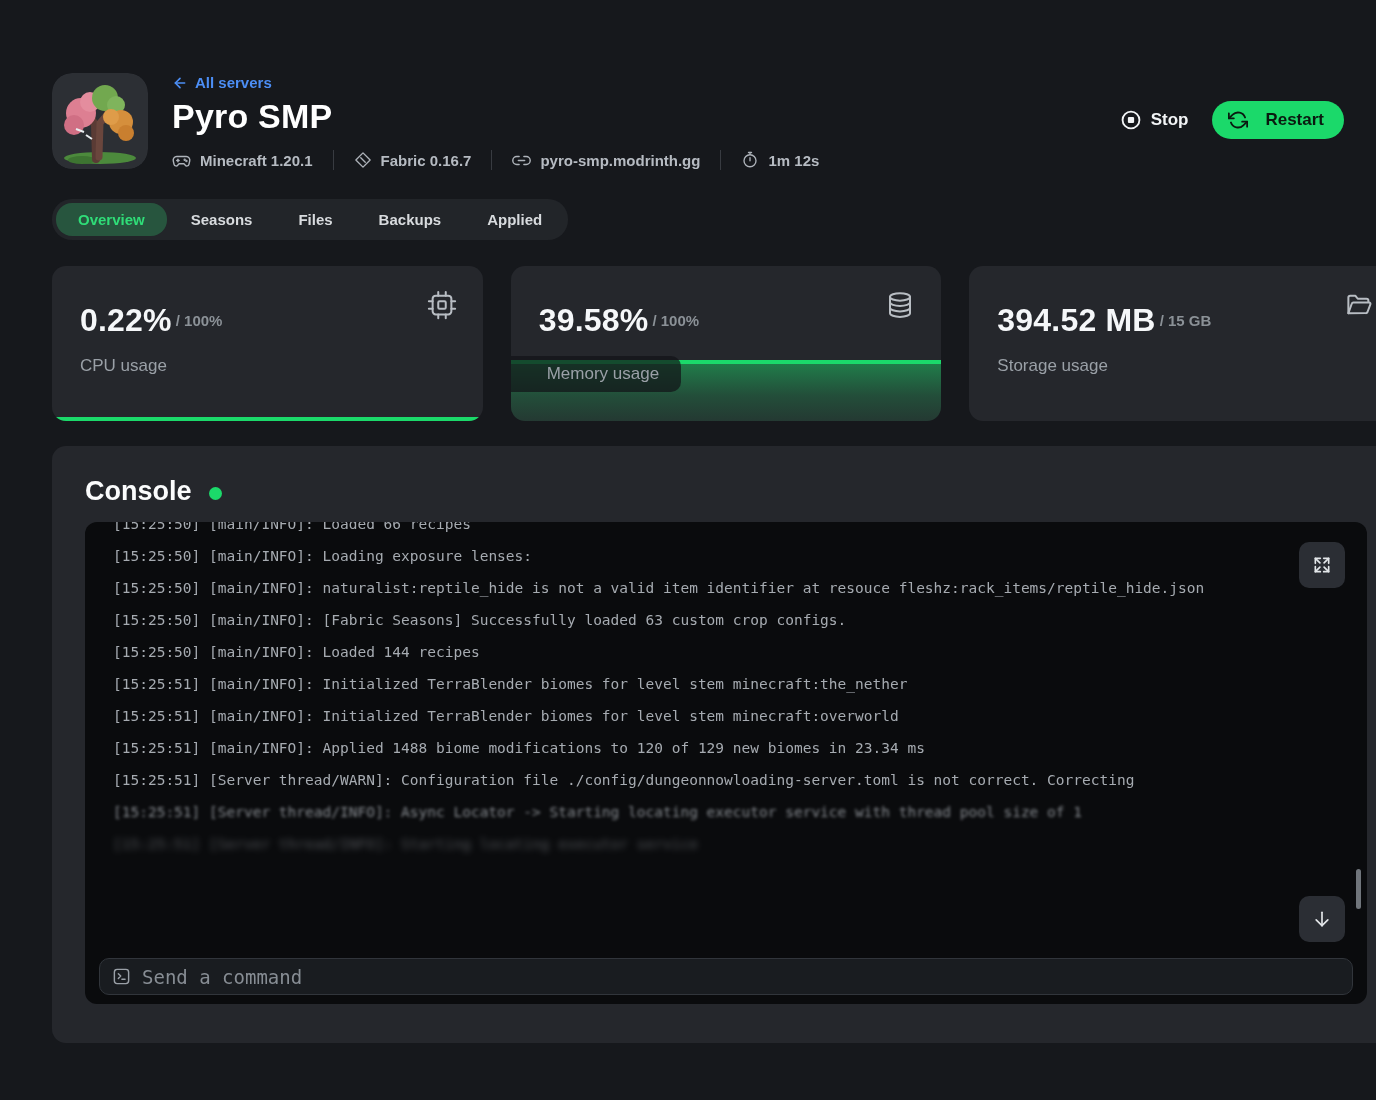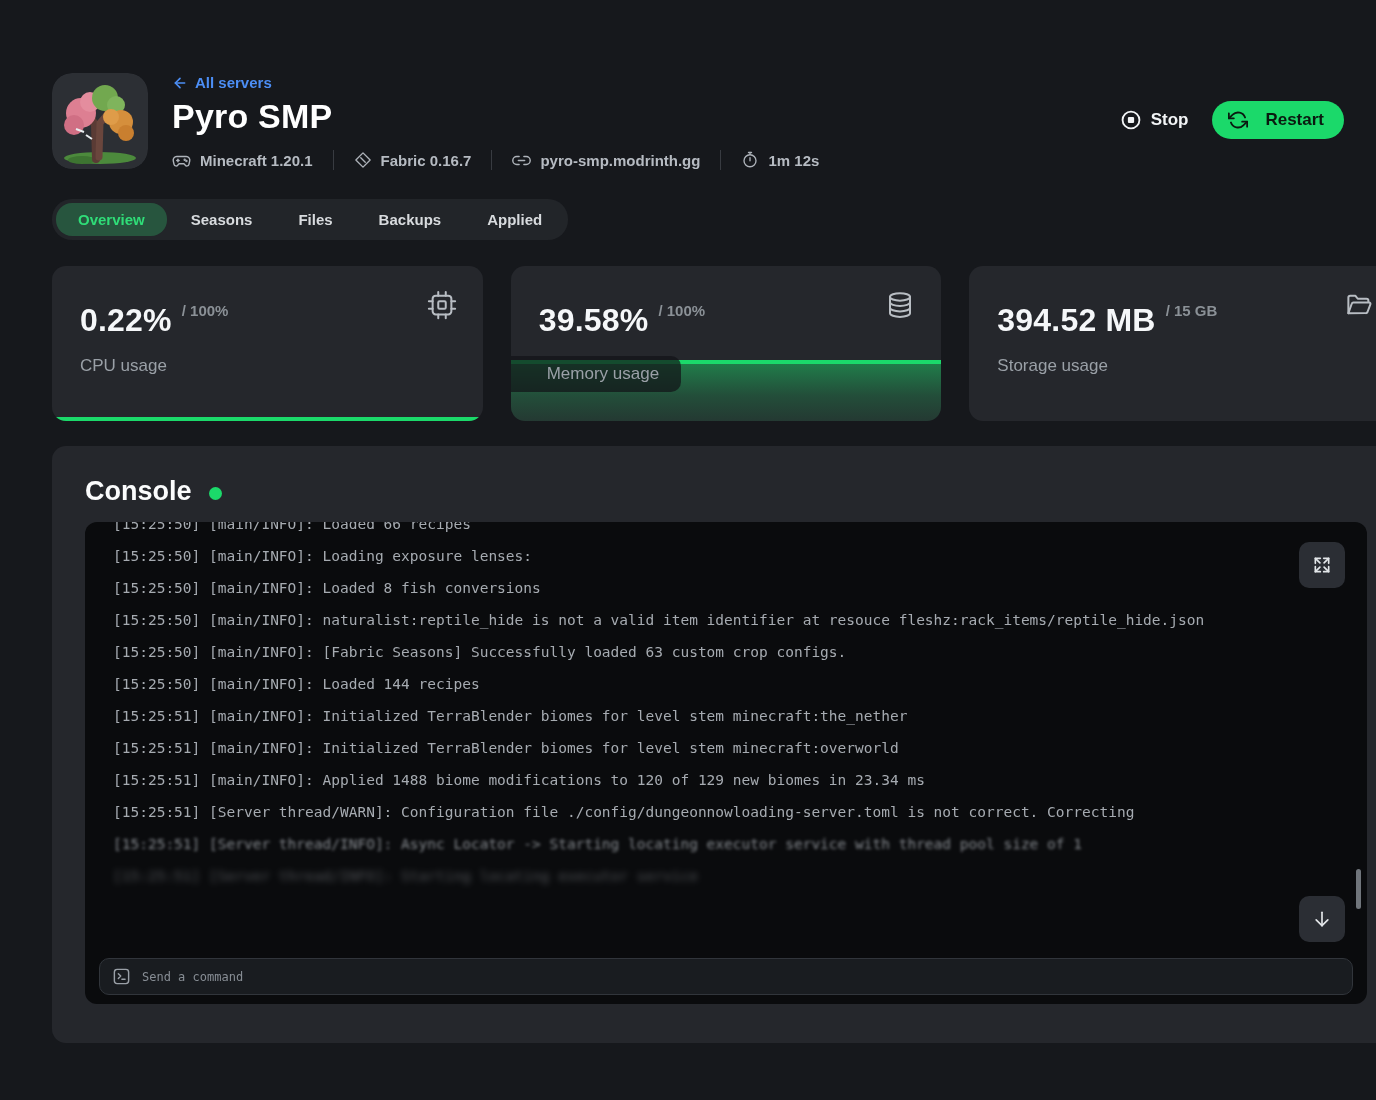--- a/index.html
+++ b/index.html
@@ -28,21 +28,21 @@
   .kebab-btn { background:none; border:none; cursor:pointer; padding:4px 6px; color:#cfd3d8; }
 
   
   .tabbar { display:inline-flex; align-items:center; margin-top:29px; background:#222529; border-radius:20px; padding:4px; gap:2px; }
   .tab { border:none; background:transparent; color:#d8dbde; font-size:15px; font-weight:700; padding:8px 22px; border-radius:16px; cursor:pointer; font-family:inherit;text-align:center; }
   .tab.active { background:#27553e; color:#2fdd78; }
 
   
   .cards { display:grid; grid-template-columns:repeat(3,1fr); gap:28px; margin-top:26px; }
   .card { position:relative; height:155px; background:#25272c; border-radius:14px; padding:26px 28px; overflow:hidden; }
-  .card-top { display:flex; align-items:flex-start; gap:10px; margin-top:10px; }
+  .card-top { display:flex; align-items:center; gap:4px; margin-top:10px; }
   .card-value { font-size:32px; font-weight:800; color:#f5f7f9; letter-spacing:.2px; }
   .card-max { font-size:15px; font-weight:600; color:#8b9197; }
   .card-label { margin-top:17px; font-size:17px; color:#9aa0a7; position:relative; z-index:2; width:max-content; }
   .card-icon { position:absolute; top:24px; right:26px; color:#b8bdc3; z-index:2; }
   .card-fill { position:absolute; left:0; right:0; bottom:0; z-index:1;
     border-top:4px solid #1bd96a;
     background:linear-gradient(180deg, rgba(27,217,106,.48) 0%, rgba(27,217,106,.22) 55%, rgba(27,217,106,.10) 100%); }
   .label-chip { margin-left:-28px; padding:8px 22px 8px 36px; border-radius:0 10px 10px 0; background:rgba(18,20,24,.72); }
 
   
@@ -54,21 +54,21 @@
   .log-lines { position:absolute; top:0; left:0; right:0; height:424px; overflow:hidden; padding:0 28px; transform:translateY(-14px); }
   .log-line { font-family:"DejaVu Sans Mono", monospace; font-size:14.5px; line-height:32px; color:#a6abb1; white-space:nowrap; }
   .blur-light { filter:blur(1.5px); opacity:.8; }
   .blur-heavy { filter:blur(3px); opacity:.45; }
   .panel-btn { position:absolute; width:46px; height:46px; background:#2b2e34; border:none; border-radius:10px; cursor:pointer; color:#e3e6e9; display:flex; align-items:center; justify-content:center; }
   .expand-btn { top:20px; right:22px; }
   .scrolldown-btn { bottom:62px; right:22px; }
   .scrollbar-thumb { position:absolute; right:6px; top:347px; width:5px; height:40px; border-radius:3px; background:#70757b; cursor:pointer; }
   .cmd-row { position:absolute; left:14px; right:14px; bottom:9px; height:37px; background:#191c20; border:1px solid #31353b; border-radius:10px; display:flex; align-items:center; gap:11px; padding:0 12px; }
   .cmd-row svg { color:#9aa0a7; flex:0 0 auto; }
-  .cmd-input { flex:1; background:transparent; border:none; outline:none; color:#ced3d8; font-family:"DejaVu Sans Mono", monospace; font-size:12px; }
+  .cmd-input { flex:1; background:transparent; border:none; outline:none; color:#ced3d8; font-family:"DejaVu Sans Mono", monospace; font-size:19px; }
   .cmd-input::placeholder { color:#878d94; }
 </style>
 </head>
 <body>
 
 <div class="page">
   <div class="content">
 
     
     <div class="header">
@@ -233,21 +233,20 @@
     <div class="console-card">
       <div class="console-head">
         <span class="console-title">Console</span>
         <span class="status-dot"></span>
       </div>
 
       <div class="log-panel">
         <div class="log-lines">
             <div class="log-line">[15:25:50] [main/INFO]: Loaded 66 recipes</div>
             <div class="log-line">[15:25:50] [main/INFO]: Loading exposure lenses:</div>
-            <div class="log-line">[15:25:50] [main/INFO]: Loaded 8 fish conversions</div>
             <div class="log-line">[15:25:50] [main/INFO]: naturalist:reptile_hide is not a valid item identifier at resouce fleshz:rack_items/reptile_hide.json</div>
             <div class="log-line">[15:25:50] [main/INFO]: [Fabric Seasons] Successfully loaded 63 custom crop configs.</div>
             <div class="log-line">[15:25:50] [main/INFO]: Loaded 144 recipes</div>
             <div class="log-line">[15:25:51] [main/INFO]: Initialized TerraBlender biomes for level stem minecraft:the_nether</div>
             <div class="log-line">[15:25:51] [main/INFO]: Initialized TerraBlender biomes for level stem minecraft:overworld</div>
             <div class="log-line">[15:25:51] [main/INFO]: Applied 1488 biome modifications to 120 of 129 new biomes in 23.34 ms</div>
             <div class="log-line">[15:25:51] [Server thread/WARN]: Configuration file ./config/dungeonnowloading-server.toml is not correct. Correcting</div>
             <div class="log-line blur-light">[15:25:51] [Server thread/INFO]: Async Locator -&gt; Starting locating executor service with thread pool size of 1</div>
             <div class="log-line blur-heavy">[15:25:51] [Server thread/INFO]: Starting locating executor service</div>
           </div>

